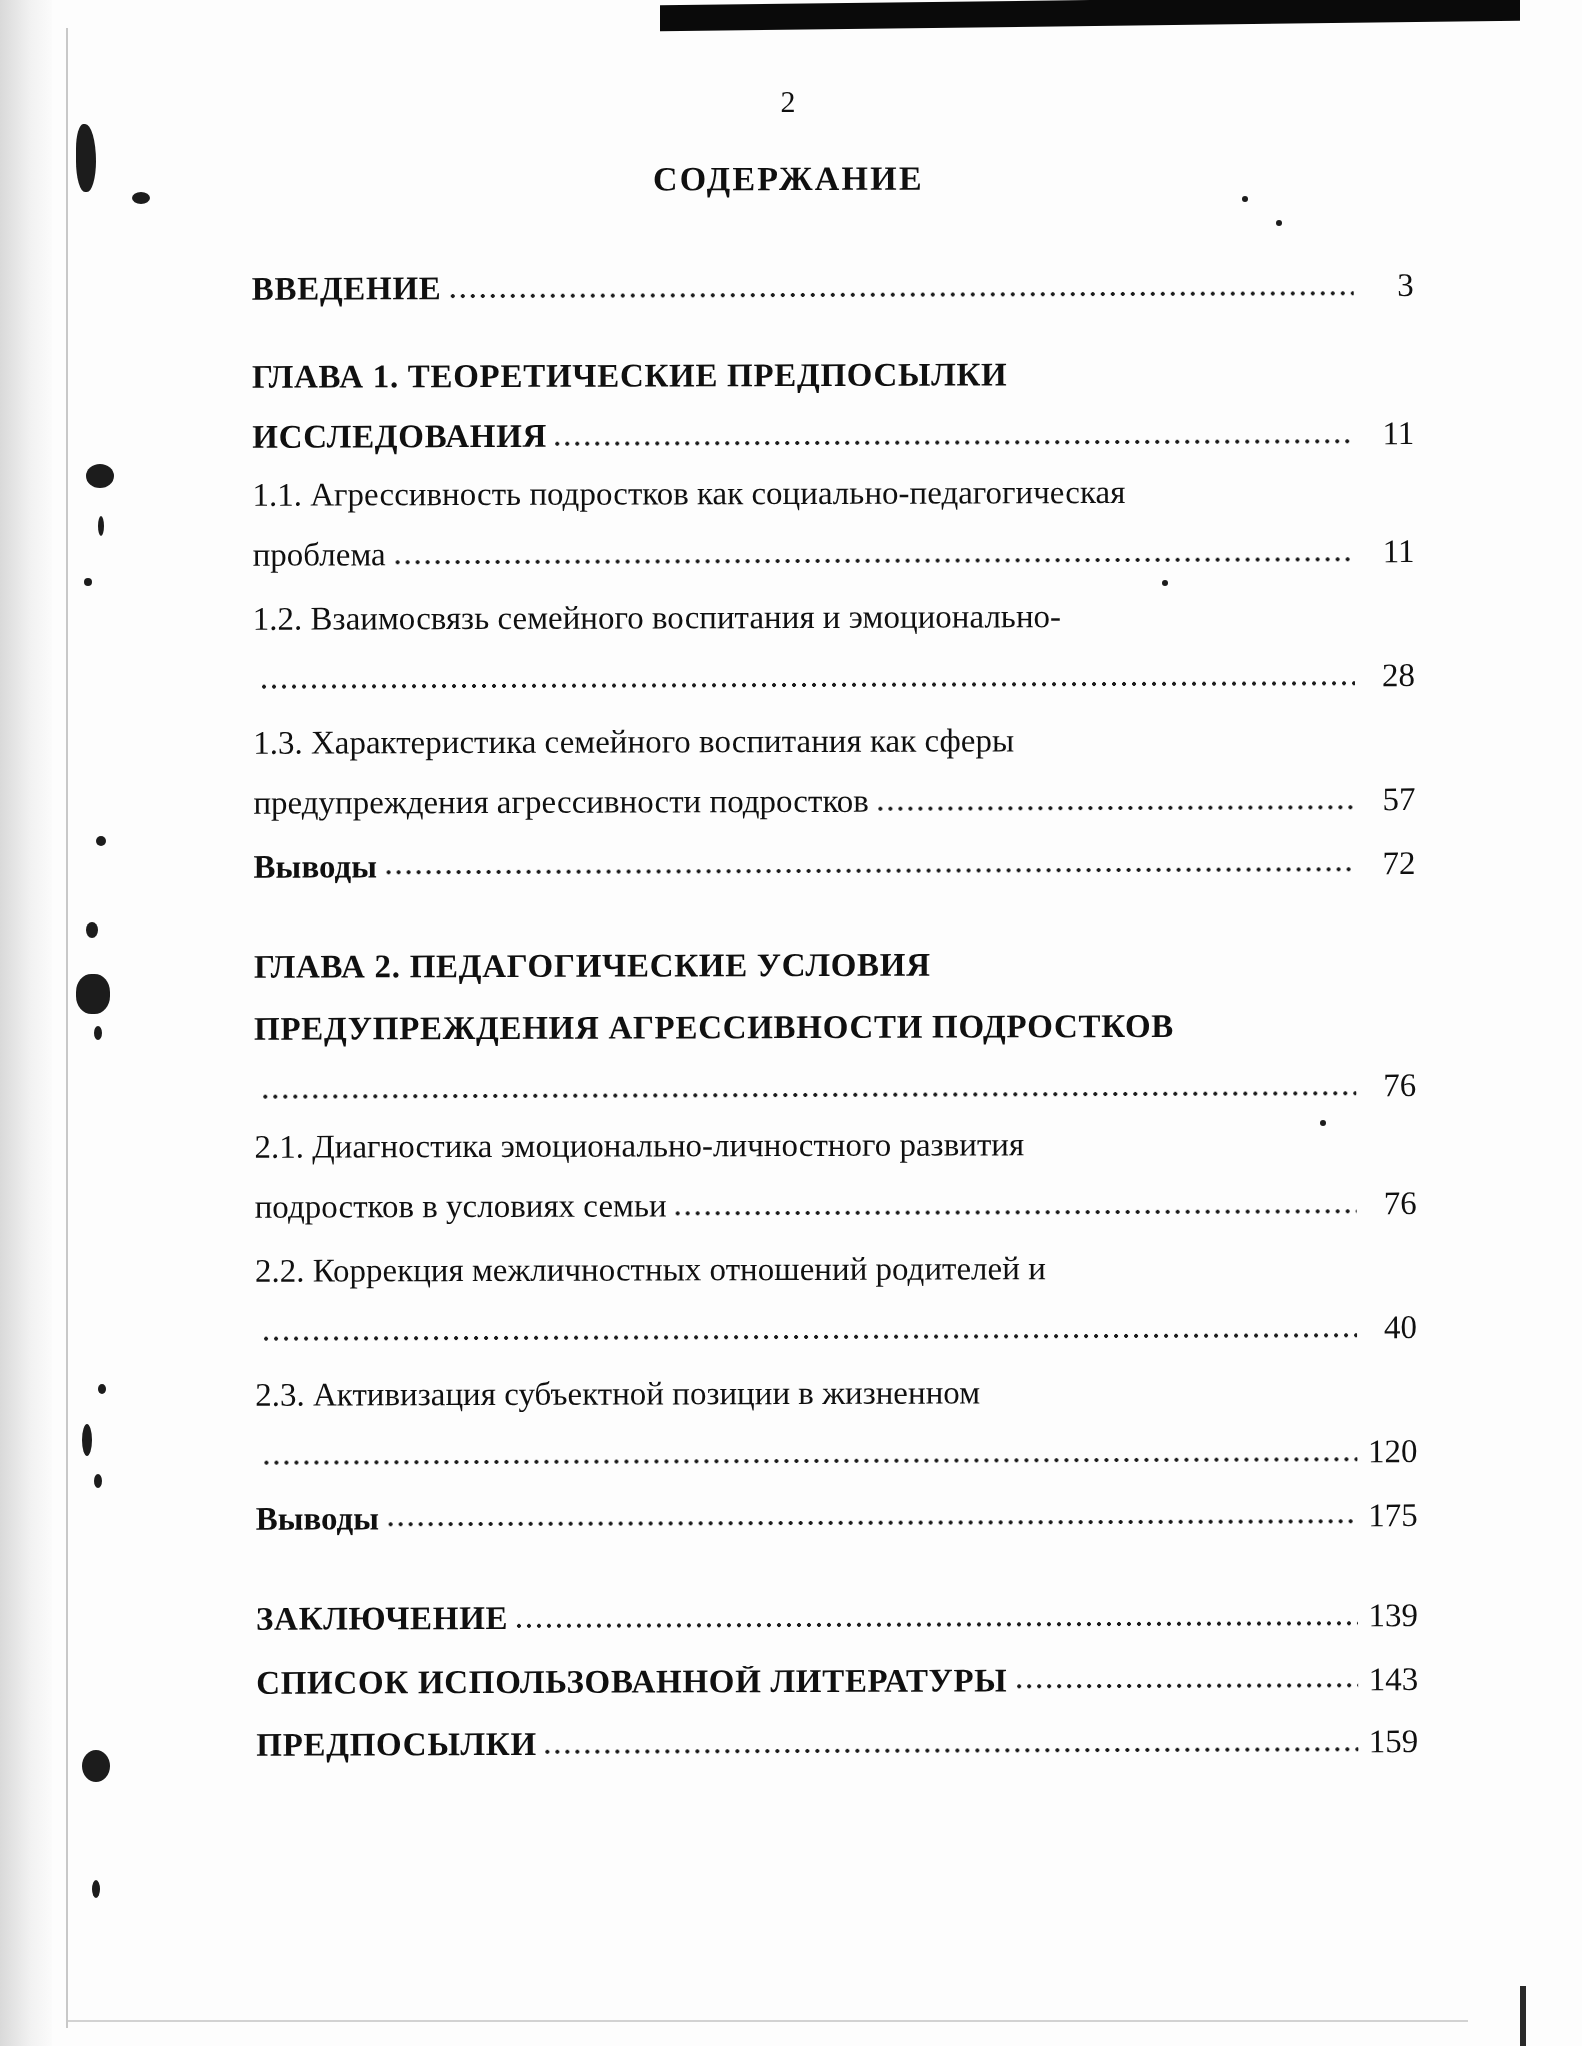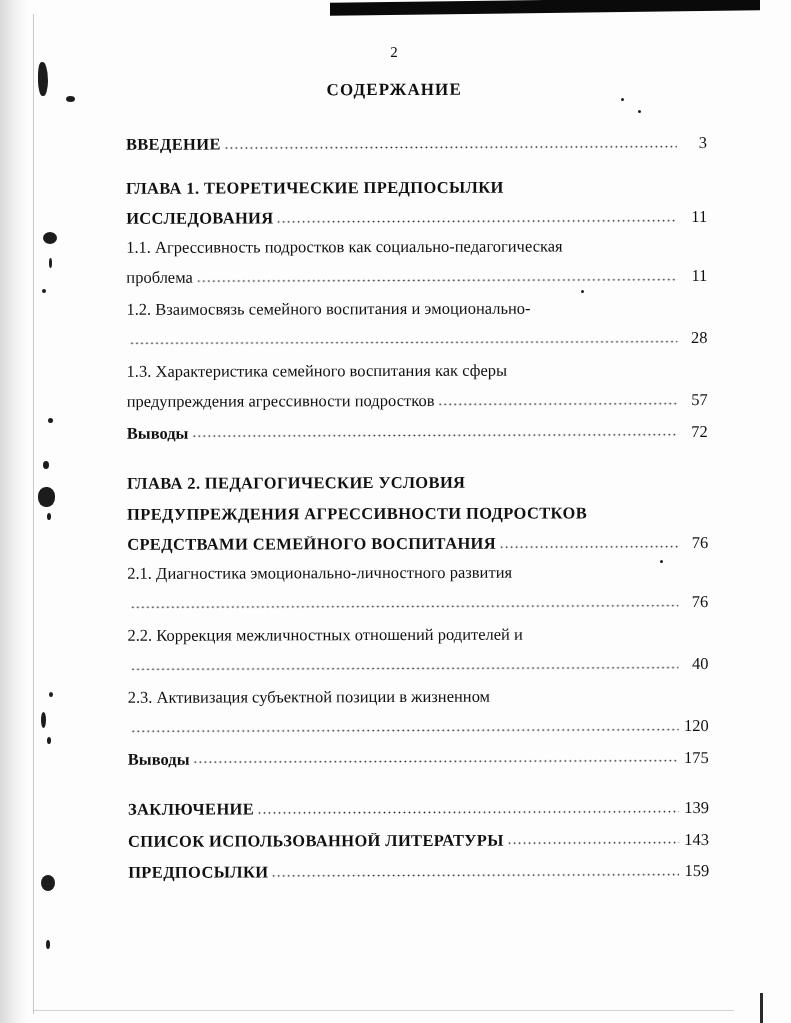--- a/index.html
+++ b/index.html
@@ -234,30 +234,30 @@
           <span class="page">72</span>
         </div>
       </div>
       <div class="gap-lg"></div>
       <div class="block">
         <div class="cont-line bold caps">ГЛАВА 2. ПЕДАГОГИЧЕСКИЕ УСЛОВИЯ</div>
         <div style="height: 14px;"></div>
         <div class="cont-line bold caps">ПРЕДУПРЕЖДЕНИЯ АГРЕССИВНОСТИ ПОДРОСТКОВ</div>
         <div style="height: 14px;"></div>
         <div class="toc-row">
-          <span class="label bold caps">СРЕДСТВАМИ СЕМЕЙНОГО ВОСПИТАНИЯ</span>
           <span class="leader"></span>
           <span class="page">76</span>
         </div>
       </div>
       <div class="row-gap"></div>
       <div class="block">
         <div class="cont-line">2.1. Диагностика эмоционально-личностного развития</div>
         <div style="height: 14px;"></div>
         <div class="toc-row">
+          <span class="label">подростков в условиях семьи</span>
           <span class="leader"></span>
           <span class="page">76</span>
         </div>
       </div>
       <div class="gap-sm"></div>
       <div class="block">
         <div class="cont-line">2.2. Коррекция межличностных отношений родителей и</div>
         <div style="height: 14px;"></div>
         <div class="toc-row">
           <span class="leader"></span>

